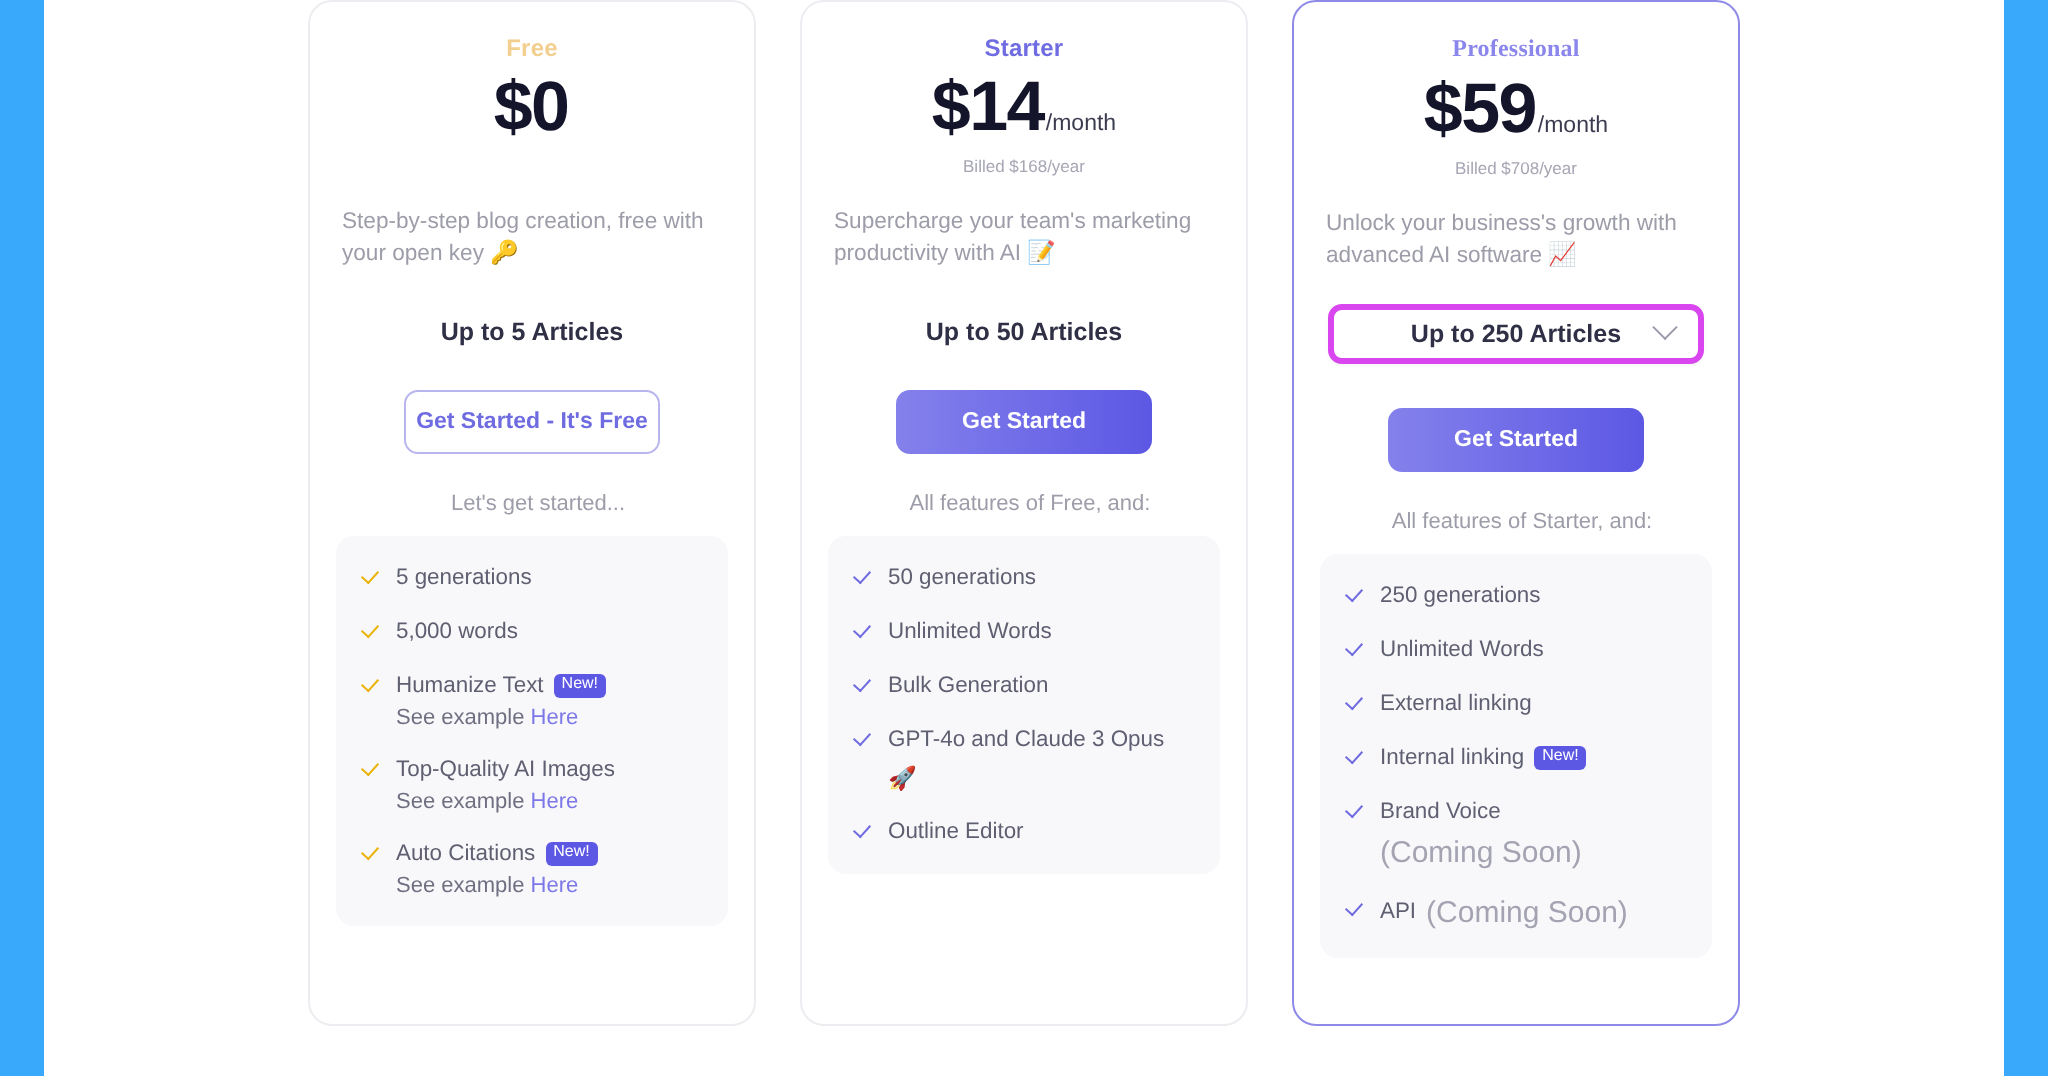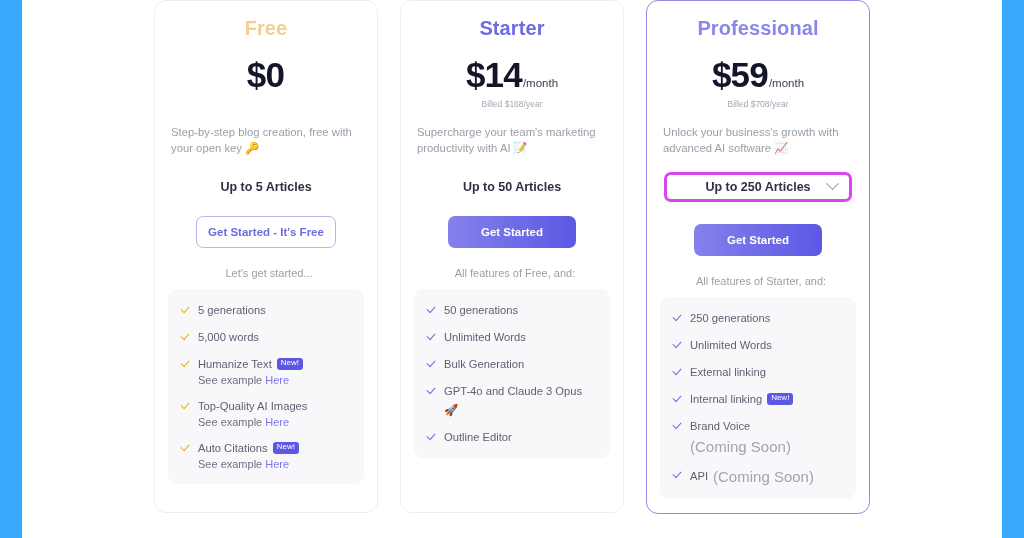--- a/index.html
+++ b/index.html
@@ -42,28 +42,28 @@
     flex-direction: column;
     align-items: center;
     min-height: 513px;
   }
   .card.highlight {
     border: 1.5px solid #8f8ae8;
     min-height: 513px;
   }
 
   .plan-name {
-    font-size: 20px;
+    font-size: 12px;
     font-weight: 600;
     letter-spacing: 0.1px;
-    margin-bottom: 16px;
+    margin-bottom: 4px;
   }
   .plan-name.free { color: #f3cf8f; }
   .plan-name.starter { color: #6f6be0; }
-  .plan-name.pro { color: #8b86ec; }
+  .plan-name.pro { color: #8b86ec; font-family: Liberation Serif, serif; }
 
   .price-row {
     display: flex;
     align-items: baseline;
     justify-content: center;
     margin-bottom: 2px;
   }
   .price {
     font-size: 35px;
     font-weight: 800;
@@ -142,21 +142,21 @@
     align-items: center;
     justify-content: center;
     cursor: pointer;
     border: none;
     font-family: "Liberation Sans", sans-serif;
   }
   .cta.outline {
     background: #ffffff;
     border: 1px solid #b9b5ef;
     color: #6f6be0;
-    width: 140px;
+    width: 128px;
   }
   .cta.filled {
     background: linear-gradient(90deg, #8481ec 0%, #5d58e4 100%);
     color: #ffffff;
   }
 
   .sub-note {
     font-size: 11px;
     color: #9d9daa;
     margin-top: 19px;

